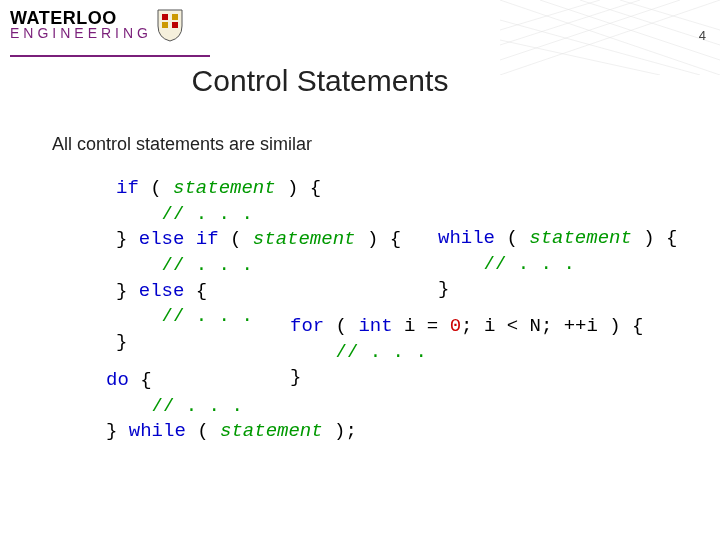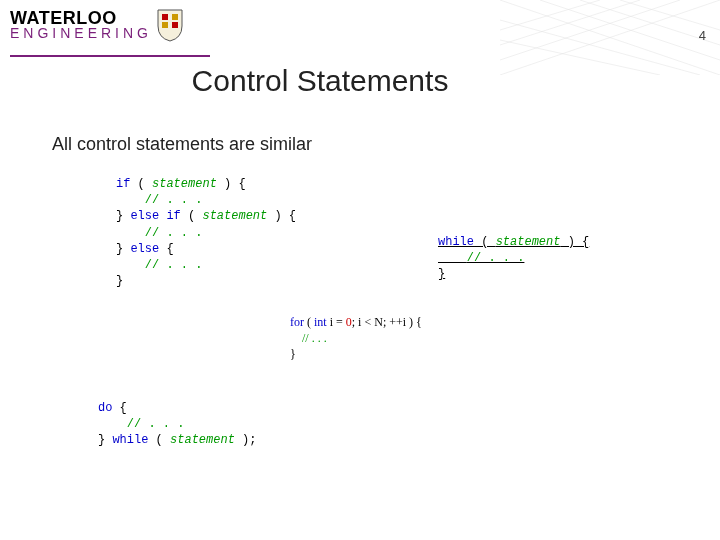--- a/index.html
+++ b/index.html
@@ -88,34 +88,34 @@
     position: relative;
     margin-top: 36px;
   }
   .lead {
     font-size: 18px;
     color: #222;
     margin-left: 52px;
   }
   .code {
     font-family: Consolas, "Courier New", monospace;
-    font-size: 12px;
+    font-size: 19px;
     line-height: 1.35;
     white-space: pre;
     color: #000;
     position: absolute;
   }
   .kw   { color: #0000cc; }
   .cm   { color: #009900; }
   .stmt { color: #009900; font-style: italic; }
   .num  { color: #cc0000; }
   .if-block    { top: 42px;  left: 116px; }
-  .while-block { top: 100px; left: 438px; text-decoration: underline; }
-  .for-block   { top: 180px; left: 290px; font-family: Liberation Serif, serif; }
-  .do-block    { top: 234px; left: 98px; margin-top: 32px; }
+  .while-block { top: 92px; left: 438px; }
+  .for-block   { top: 180px; left: 290px; }
+  .do-block    { top: 234px; left: 106px; }
 </style>
 </head>
 <body>
 
 <svg class="bg-deco" viewBox="0 0 220 75">
   <g stroke="#888" stroke-width="0.5" fill="none">
     <line x1="0" y1="0" x2="220" y2="75"></line>
     <line x1="40" y1="0" x2="220" y2="60"></line>
     <line x1="80" y1="0" x2="220" y2="45"></line>
     <line x1="120" y1="0" x2="220" y2="30"></line>

